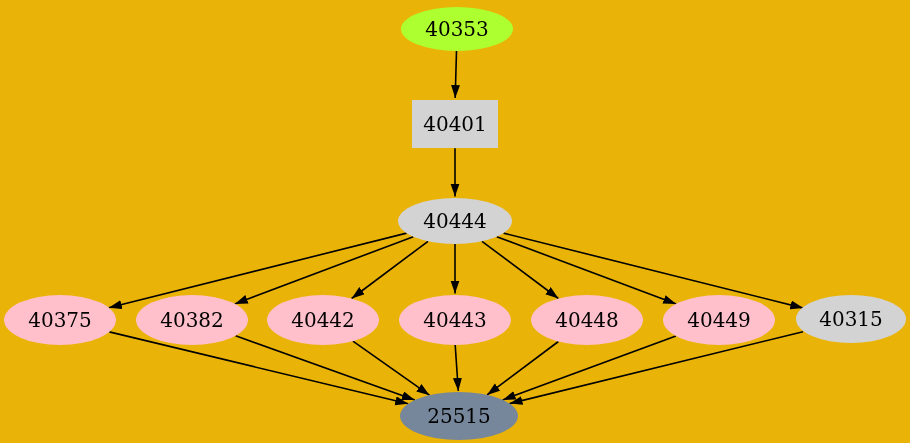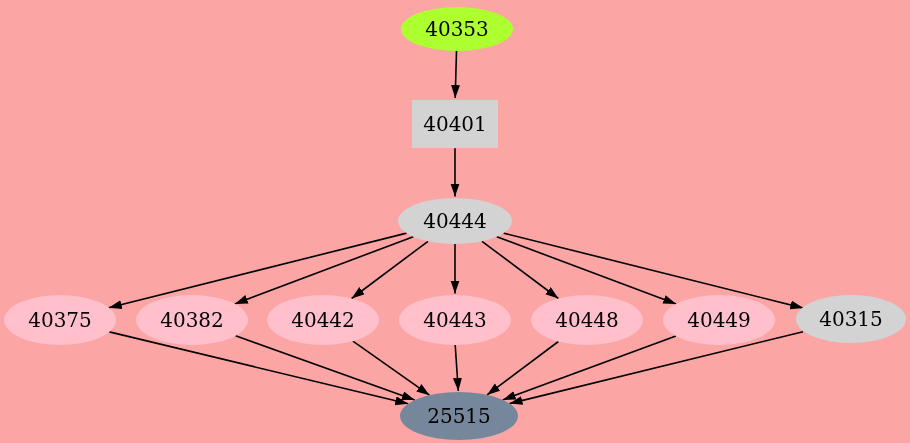--- a/index.html
+++ b/index.html
@@ -1,16 +1,16 @@
 <!DOCTYPE html>
 <html><head>
 <meta charset="utf-8">
 <style>
   html,body{margin:0;padding:0;background:#ffffff;}
-  .canvas{width:910px;height:443px;position:relative;background:#fca5a5;overflow:hidden;}
+  .canvas{width:910px;height:443px;position:relative;background:#eab308;overflow:hidden;}
   svg{display:block;}
   .edge{stroke:#000000;stroke-width:1.6;fill:none;}
   .node-shape{stroke:none;}
   .node-label{
     font-family:"DejaVu Serif","Liberation Serif",serif;
     font-size:20px;
     fill:#000000;
     text-anchor:middle;
   }
 </style>

